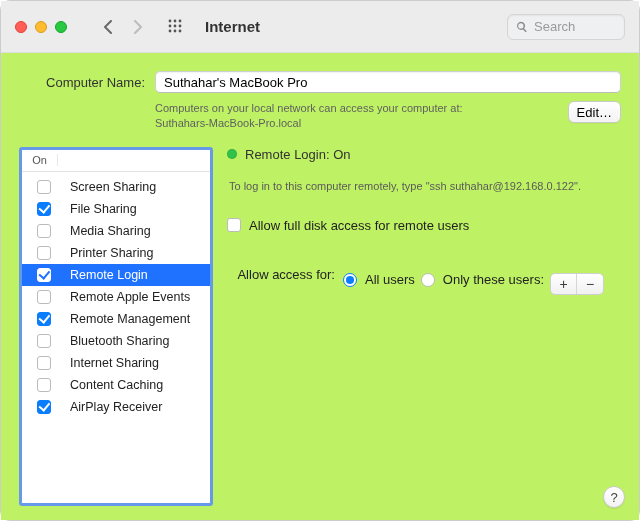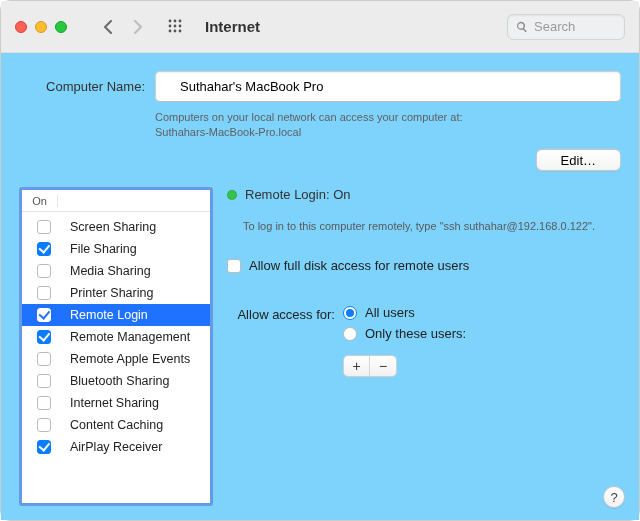--- a/index.html
+++ b/index.html
@@ -73,58 +73,57 @@
   .search-box svg { fill:#8a8a8a; }
   .search-box input {
     border:none; background:transparent; outline:none; font-size:13px;
     width:72px; color:#3a3a3a;
   }
   .search-box input::placeholder { color:#9a9a9a; }
 
   
   .body {
     padding: 18px 18px 14px 18px;
-    background:#7dd3fc;
+    background:#bef264;
     flex:1; display:flex; flex-direction:column;
   }
   .name-row {
     display:flex; align-items:center; gap:10px;
     margin-left:8px;
   }
   .name-label {
     width:118px; text-align:right; color:#333;
   }
   .name-input {
     flex:1;
-    height:31px;
+    height:22px;
     border:1px solid #cfcfcf;
     border-bottom-color:#bcbcbc;
     border-radius:5px;
     background:#fff;
-    padding:2px 24px;
+    padding:2px 8px;
     font-size:13px;
     box-shadow:inset 0 1px 2px rgba(0,0,0,0.06);
   }
   .name-help-row {
     display:flex; align-items:flex-start; gap:17px;
     margin-top:8px; margin-left:136px;
   }
   .name-help {
     font-size:11px; color:#606060; line-height:1.35;
     flex:1;
   }
   .edit-btn {
     height:22px;
     border:1px solid #c9c9c9;
     border-radius:6px;
     background:linear-gradient(#fff,#f3f3f3);
-    padding:0 24px;
+    padding:0 8px;
     font-size:13px;
     box-shadow:0 1px 0 rgba(0,0,0,0.04);
-    margin-top:39px;
   }
 
   
   .split {
     display:flex; gap:14px; margin-top:16px; flex:1;
   }
   
   .service-panel {
     border:3px solid #6699e8;
     border-radius:3px;
@@ -172,28 +171,28 @@
   .svc-row.selected .mac-checkbox.checked::after {
     border-color:#1f72ff;
   }
   .svc-label { flex:1; padding-left:4px; }
 
   
   .detail { flex:1; display:flex; flex-direction:column; gap:16px; position:relative;}
   .status-row { display:flex; align-items:center; gap:8px; }
   .dot { width:10px; height:10px; border-radius:50%; background:#33c24a; box-shadow:inset 0 0 2px rgba(0,0,0,0.2);}
   .status-title { font-size:13px; color:#333;}
-  .status-help { font-size:11px; color:#5a5a5a; margin-left:16px; margin-top:2px;}
+  .status-help { font-size:11px; color:#5a5a5a; margin-left:2px; margin-top:2px;}
 
   .disk-row { display:flex; align-items:center; gap:8px; margin-top:10px;}
   .disk-label { font-size:13px; }
 
   .access-row { display:flex; align-items:flex-start; gap:8px; margin-top:16px;}
   .access-label { width:108px; text-align:right; padding-top:2px;}
-  .radios { display:flex; flex-direction:column; gap:6px;}
+  .radios { display:flex; flex-direction:row; gap:6px;}
   .radio-row { display:flex; align-items:center; gap:8px;}
   .mac-radio {
     width:14px; height:14px; border-radius:50%;
     border:1px solid #bbb; background:#fff;
     display:inline-flex; align-items:center; justify-content:center;
   }
   .mac-radio.checked { border-color:#0a7dff; }
   .mac-radio.checked::after {
     content:""; width:8px; height:8px; border-radius:50%; background:#0a7dff;
   }
@@ -331,29 +330,29 @@
               <div class="svc-label">Printer Sharing</div>
             </div>
             <div class="svc-row selected">
               <div class="chk-wrap">
                 <span class="mac-checkbox checked"></span>
               </div>
               <div class="svc-label">Remote Login</div>
             </div>
             <div class="svc-row">
               <div class="chk-wrap">
+                <span class="mac-checkbox"></span>
+              </div>
+              <div class="svc-label">Remote Apple Events</div>
+            </div>
+            <div class="svc-row">
+              <div class="chk-wrap">
                 <span class="mac-checkbox checked"></span>
               </div>
               <div class="svc-label">Remote Management</div>
-            </div>
-            <div class="svc-row">
-              <div class="chk-wrap">
-                <span class="mac-checkbox"></span>
-              </div>
-              <div class="svc-label">Remote Apple Events</div>
             </div>
             <div class="svc-row">
               <div class="chk-wrap">
                 <span class="mac-checkbox"></span>
               </div>
               <div class="svc-label">Bluetooth Sharing</div>
             </div>
             <div class="svc-row">
               <div class="chk-wrap">
                 <span class="mac-checkbox"></span>

